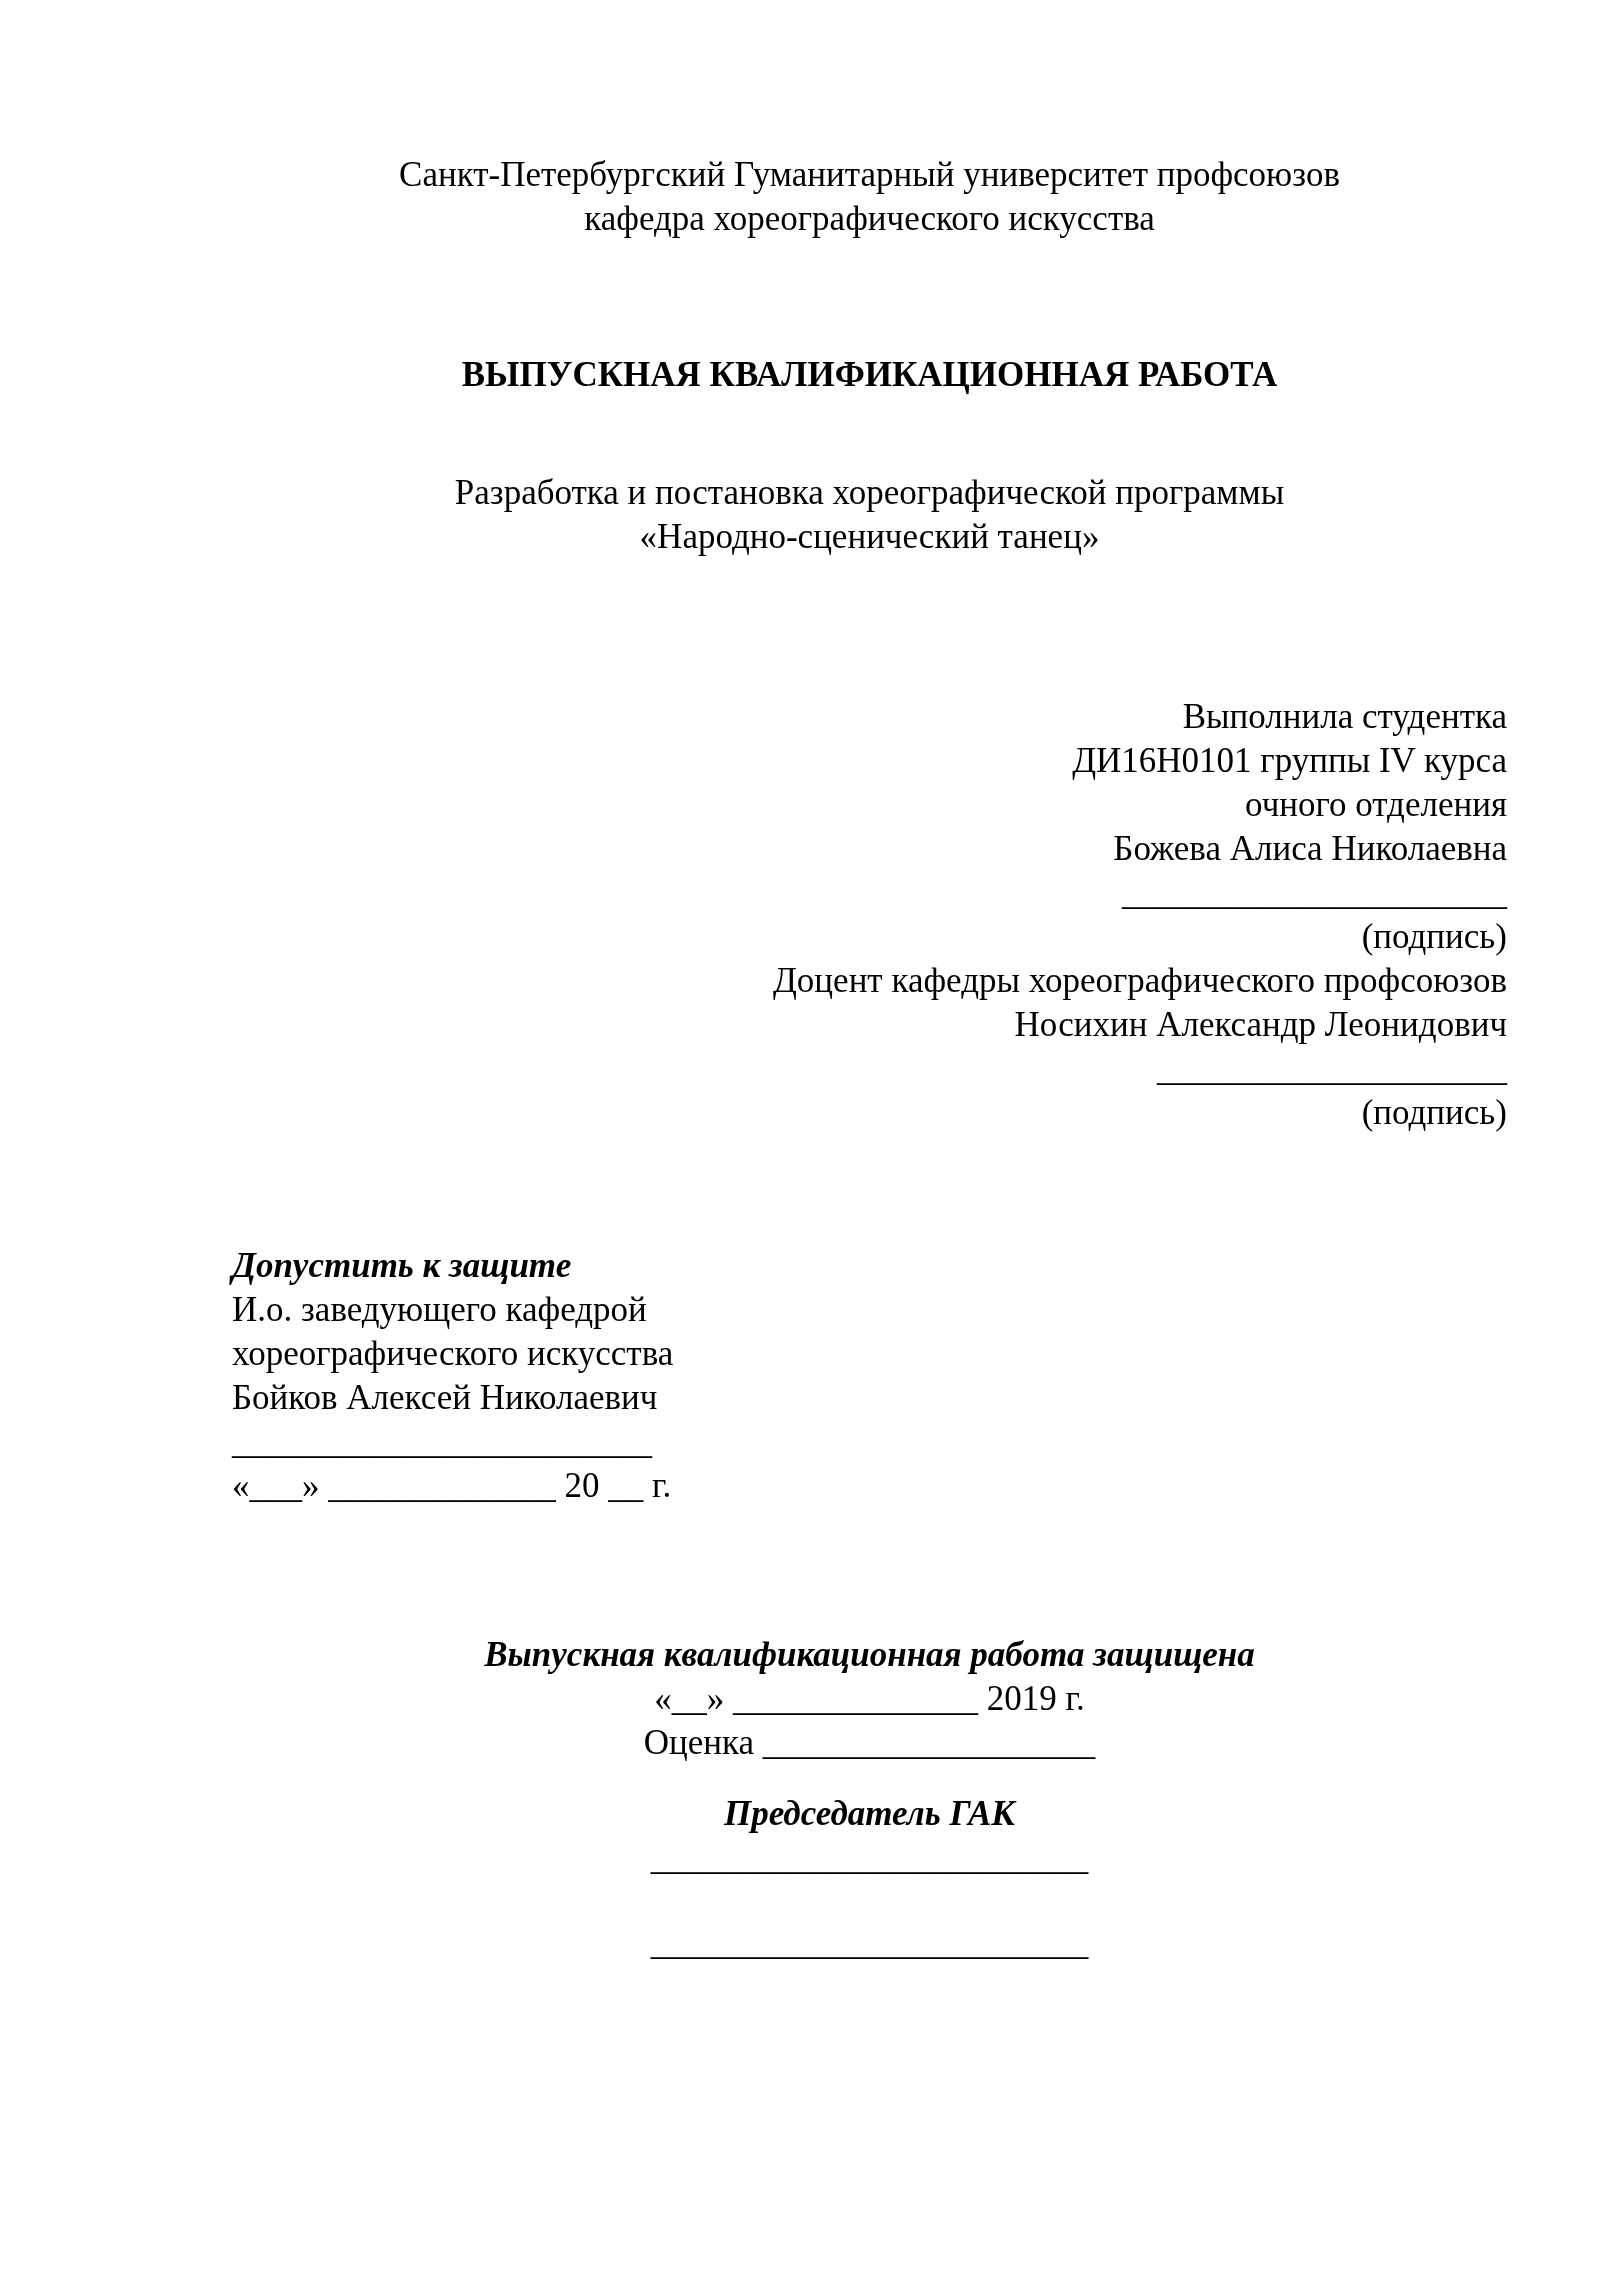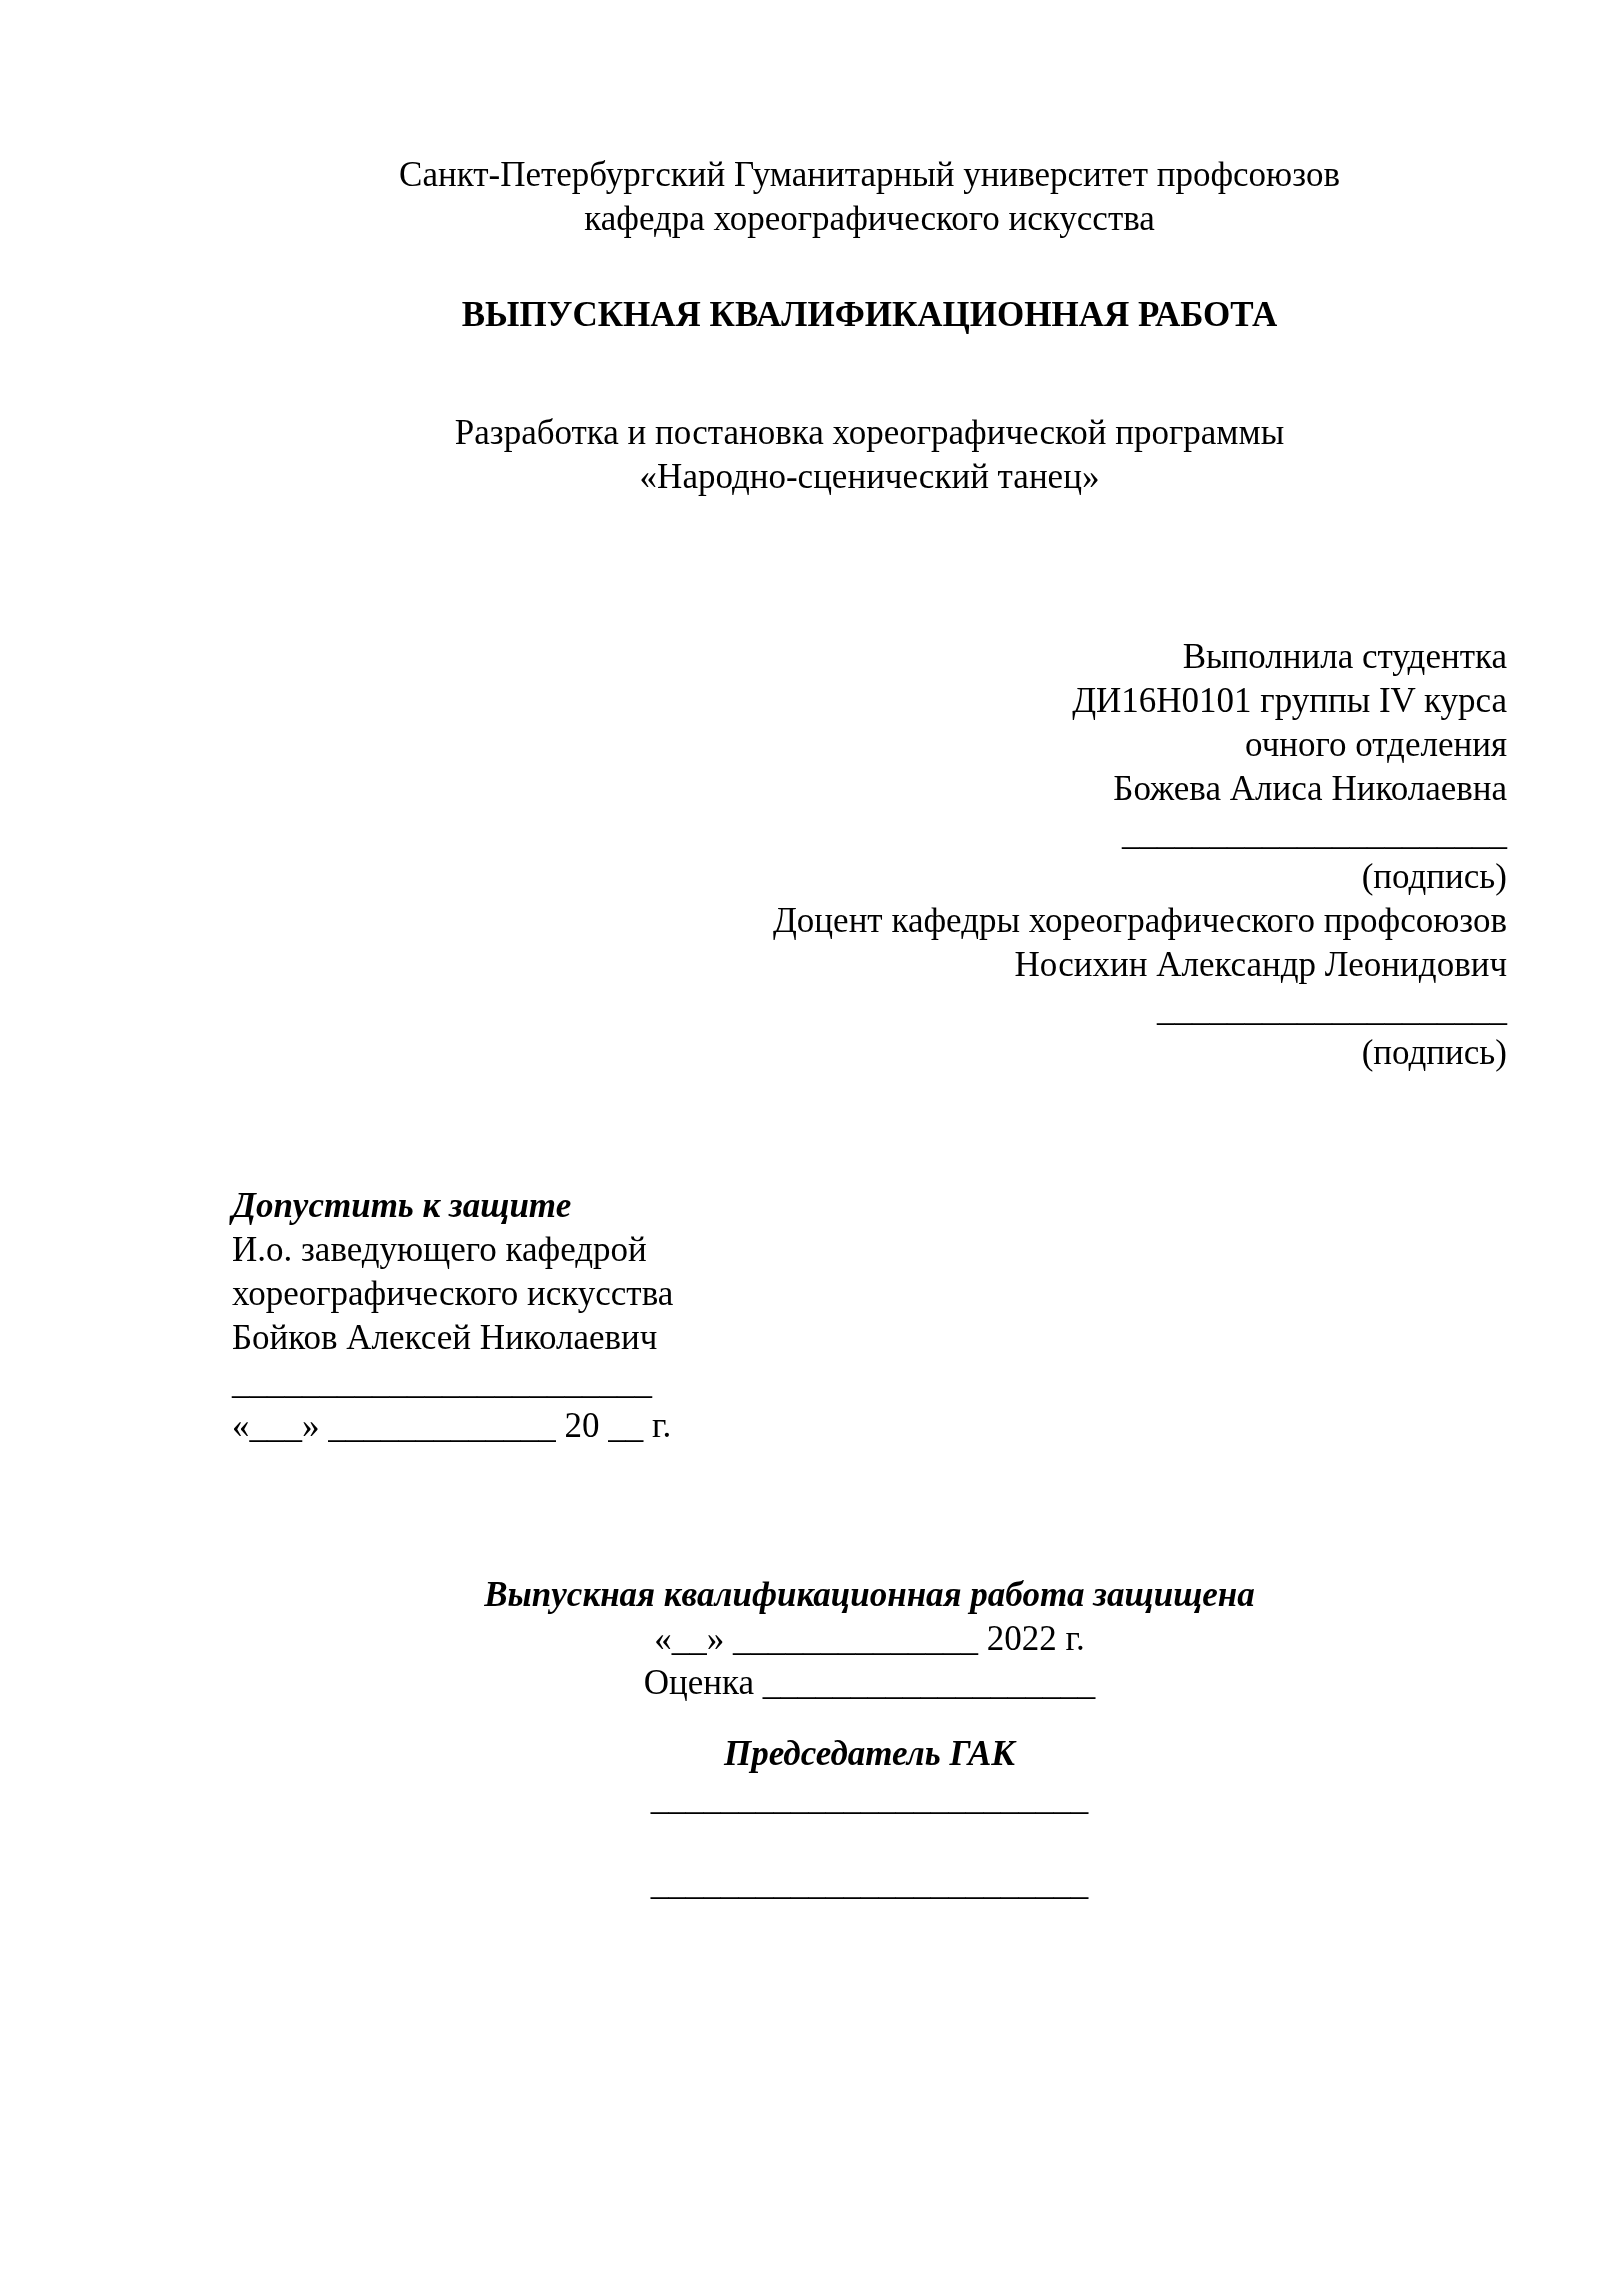--- a/index.html
+++ b/index.html
@@ -19,21 +19,21 @@
     line-height: 44px;
     color: #000000;
   }
   .center { text-align: center; }
   .right  { text-align: right; }
   .left   { text-align: left; }
   .bold   { font-weight: bold; }
   .italic { }
   .bold-italic { font-weight: bold; font-style: italic; }
 
-  .work-type   { margin-top: 52px; font-family: Liberation Serif, serif; }
+  .work-type   { margin-top: 112px; font-family: Liberation Serif, serif; }
   .work-title  { margin-top: 74px; }
   .student-col { margin-top: 136px; }
   .admit-col   { margin-top: 109px; }
   .defense-col { margin-top: 125px; }
   .chairman-col{ margin-top: 27px; }
   .chairman-line2 { margin-top: 41px; }
   .footer-col  { margin-top: 50px; }
 </style>
 </head>
 <body>
@@ -69,21 +69,21 @@
     <div class="bold-italic">Допустить к защите</div>
     <div class="italic">И.о. заведующего кафедрой</div>
     <div class="italic">хореографического искусства</div>
     <div class="italic">Бойков Алексей Николаевич</div>
     <div>________________________</div>
     <div class="italic">«___» _____________ 20 __ г.</div>
   </div>
 
   <div class="center defense-col">
     <div class="bold-italic">Выпускная квалификационная работа защищена</div>
-    <div class="italic">«__» ______________ 2022 г.</div>
+    <div class="italic">«__» ______________ 2019 г.</div>
     <div class="italic">Оценка ___________________</div>
   </div>
 
   <div class="center chairman-col">
     <div class="bold-italic">Председатель ГАК</div>
     <div>_________________________</div>
     <div class="chairman-line2">_________________________</div>
   </div>
 
 

